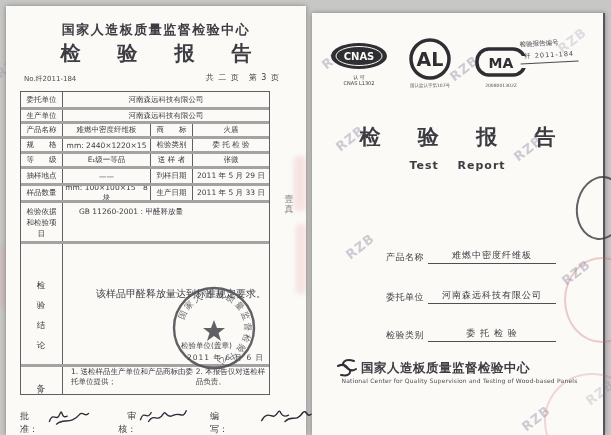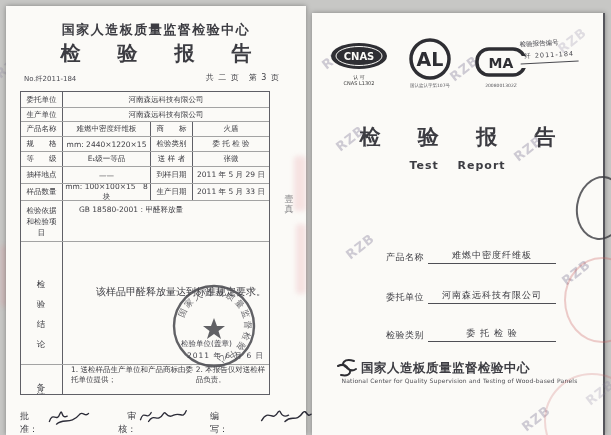--- a/index.html
+++ b/index.html
@@ -8,21 +8,21 @@
   .sheet{position:absolute;background:#fbfaf7;box-shadow:0 0 5px rgba(0,0,0,.35);}
   #left-doc{left:6px;top:6px;width:300px;height:429px;}
   #right-doc{left:312px;top:13px;width:291px;height:422px;border-right:2px solid #56565c;}
   .abs{position:absolute;}
   
   .ltitle{left:0;right:0;top:15px;text-align:center;font-size:13px;font-weight:bold;letter-spacing:1.5px;}
   .lbig{left:0;right:0;top:34px;text-align:center;font-size:20px;font-weight:bold;letter-spacing:15px;text-indent:15px;}
   .lno{left:18px;top:68px;font-size:7px;color:#4a4a52;}
   .lpage{right:26px;top:66px;font-size:8px;letter-spacing:1px;}
   .ltable{left:14px;top:85px;width:248px;border:1px solid #5f5f66;}
-  .trow{display:flex;border-top:1px solid #a3a3a3;box-sizing:border-box;}
+  .trow{display:flex;border-top:3px solid #a3a3a3;box-sizing:border-box;}
   .trow:first-child{border-top:none;}
   .tc{box-sizing:border-box;display:flex;align-items:center;justify-content:center;
       font-size:7.5px;text-align:center;overflow:hidden;}
   .tl{width:42px;border-right:1px solid #5f5f66;}
   .tvA{width:88px;border-right:1px solid #5f5f66;}
   .tlB{width:42px;border-right:1px solid #5f5f66;}
   .tvB{flex:1;}
   .tvFull{flex:1;}
   .h15{height:15px}.h14{height:14px}.h17{height:17px}.h41{height:41px}
   .hConc{height:123px}.hNote{height:30px}
@@ -117,21 +117,21 @@
         <div class="tc tvB">2011 年 5 月 29 日</div>
       </div>
       <div class="trow h17">
         <div class="tc tl">样品数量</div>
         <div class="tc tvA">mm: 100×100×15　8块</div>
         <div class="tc tlB">生产日期</div>
         <div class="tc tvB">2011 年 5 月 33 日</div>
       </div>
       <div class="trow h41">
         <div class="tc tl wrapLbl">检验依据和检验项目</div>
-        <div class="tc tvFull alignTopLeft">GB 18580-2001：甲醛释放量</div>
+        <div class="tc tvFull alignTopLeft">GB 11260-2001：甲醛释放量</div>
       </div>
 
       <div class="trow hConc concRow">
         <div class="tc tl">
             <span class="vlabel">检验结论</span>
           </div>
         <div class="tc tvFull"></div>
         <div class="concText">该样品甲醛释放量达到标准规定要求。</div>
         <svg class="stamp" width="88" height="88" viewBox="0 0 88 88">
           <defs>

